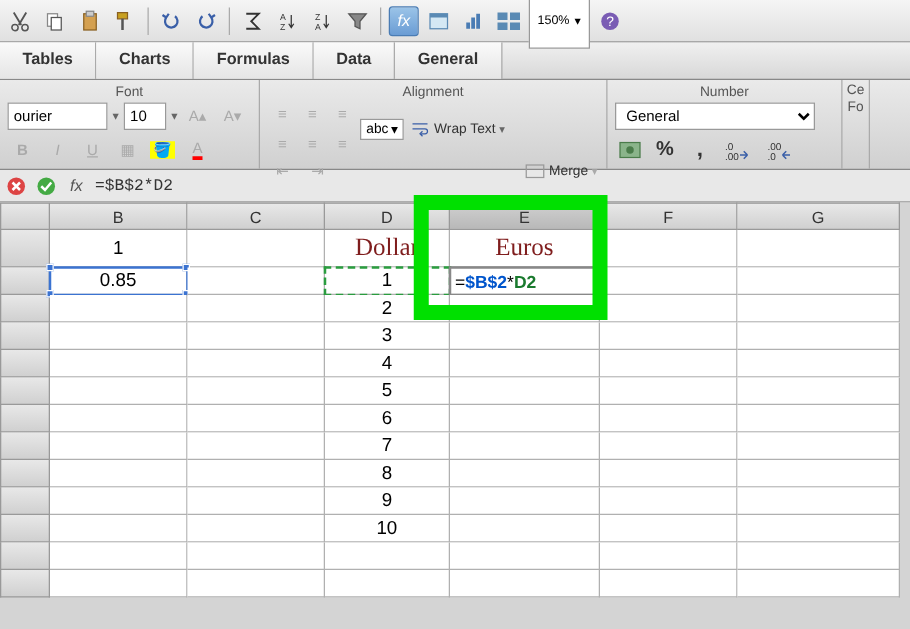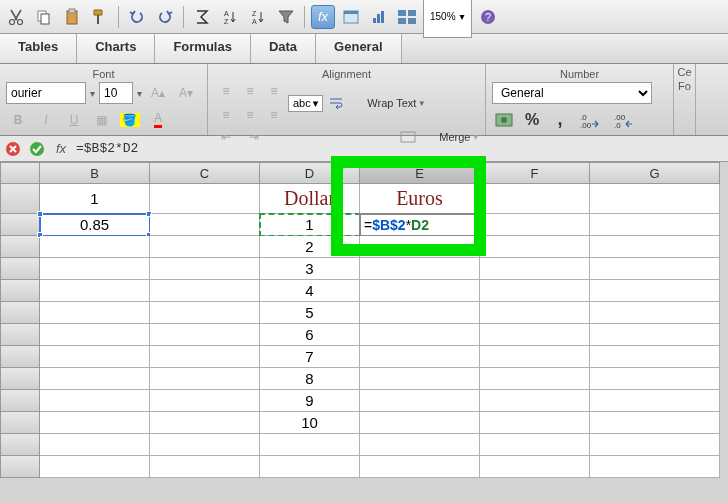--- a/index.html
+++ b/index.html
@@ -45,21 +45,21 @@
 .editing-cell .eq { color: #000; }
 .editing-cell .ref1 { color: #0055cc; font-weight: bold; }
 .editing-cell .op { color: #000; }
 .editing-cell .ref2 { color: #1a7a2e; font-weight: bold; }
 
 .green-highlight { position: absolute; border: 12px solid #00e000; pointer-events: none; z-index: 50; }
 
 .w-b { width: 110px; } .w-c { width: 110px; } .w-d { width: 100px; } .w-e { width: 120px; } .w-f { width: 110px; } .w-g { width: 130px; }
 
 .align-icons { display: grid; grid-template-columns: repeat(3, 22px); gap: 2px; }
-.wrap-label { font-size: 11px; color: #333; margin-left: 20px; }
+.wrap-label { font-size: 11px; color: #333; }
 .abc-box { border: 1px solid #999; background: #fff; padding: 1px 4px; font-size: 11px; display: flex; gap: 2px; align-items: center; }
 
 svg { display: block; }
 </style>
 </head>
 <body>
 
 <div class="toolbar-row toolbar-top">
   <div class="tool-icon">
       <svg width="18" height="18" viewBox="0 0 18 18">

